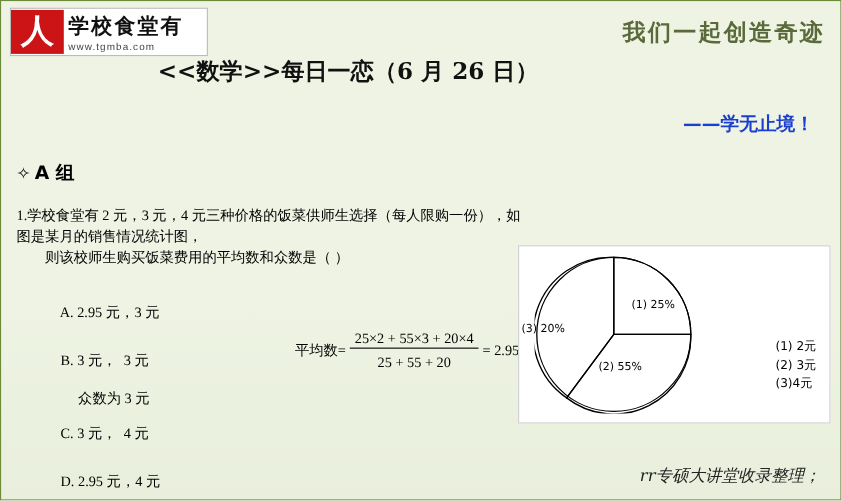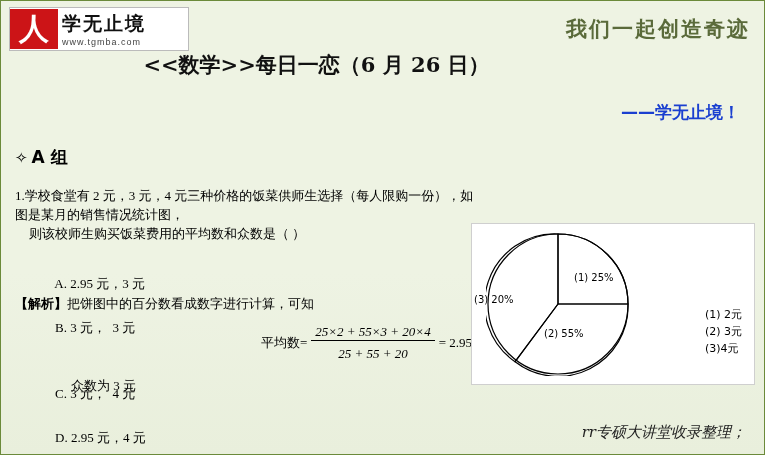--- a/index.html
+++ b/index.html
@@ -56,36 +56,36 @@
     font-size:17px;font-weight:bold;
     font-family:"DejaVu Sans",sans-serif;
   }
   .group-head .dia{font-size:15px;margin-right:4px;}
   
   .q-block{
     position:absolute;left:14px;top:185px;width:470px;
     font-size:13px;line-height:19px;
   }
   .q-line1{ text-indent:0; }
-  .q-line2{ margin-left:14px;font-family:Liberation Serif, serif; }
+  .q-line2{ margin-left:26px;font-family:Liberation Serif, serif; }
   .opts{
     margin-top:8px;margin-left:14px;font-size:13px;line-height:22px;
   }
   .opt-row{display:block;white-space:pre;}
   .ans-block{
     position:absolute;left:14px;top:290px;width:470px;font-size:13px;line-height:22px;
   }
   .lab{font-weight:bold;}
   .sol-line{margin-top:2px;}
   .formula-row{
     margin-left:56px;margin-top:6px;display:flex;align-items:center;font-size:13px;justify-content:flex-end;
   }
   .frac{
     display:inline-block;text-align:center;vertical-align:middle;margin:0 4px;
-    font-family:"Liberation Serif",serif;font-style:italic;
+    font-family:"Liberation Serif",serif;
   }
   .frac .num{
     border-bottom:1px solid #000;padding:0 4px 1px 4px;font-size:13px;
   }
   .frac .den{padding:1px 4px 0 4px;font-size:13px;}
   .mode-line{margin-left:56px;margin-top:10px;font-size:13px;}
   
   .chart-panel{
     position:absolute;left:470px;top:222px;width:282px;height:160px;
     background:#fff;border:1px solid #cfcfcf;
@@ -105,21 +105,21 @@
   }
 </style>
 </head>
 <body>
 
 <div class="page">
 
   <div class="logo-box">
     <div class="logo-red">人</div>
     <div class="logo-text">
-      <div class="logo-main">学无止境</div>
+      <div class="logo-main">学校食堂有</div>
       <div class="logo-sub">www.tgmba.com</div>
     </div>
   </div>
 
   <div class="slogan">我们一起创造奇迹</div>
 
   <div class="doc-title">&lt;&lt;数学&gt;&gt;每日一恋（6 月 26 日）</div>
 
   <div class="motto">——学无止境！</div>
 
@@ -140,23 +140,20 @@
         <span>C. 3 元，  4 元</span>
         <span style="display:inline-block;width:46px;"></span>
         <span>D. 2.95 元，4 元</span>
         <span style="display:inline-block;width:36px;"></span>
         
       </div>
     </div>
   </div>
 
   <div class="ans-block">
-    <div class="sol-line">
-      <span class="lab">【解析】</span><span>把饼图中的百分数看成数字进行计算，可知</span>
-    </div>
     <div class="formula-row">
       <span>平均数=</span>
       <span class="frac">
         <span class="num">25×2 + 55×3 + 20×4</span><br>
         <span class="den">25 + 55 + 20</span>
       </span>
       <span>= 2.95</span>
       <span>，</span>
     </div>
     <div class="mode-line">众数为 3 元</div>

